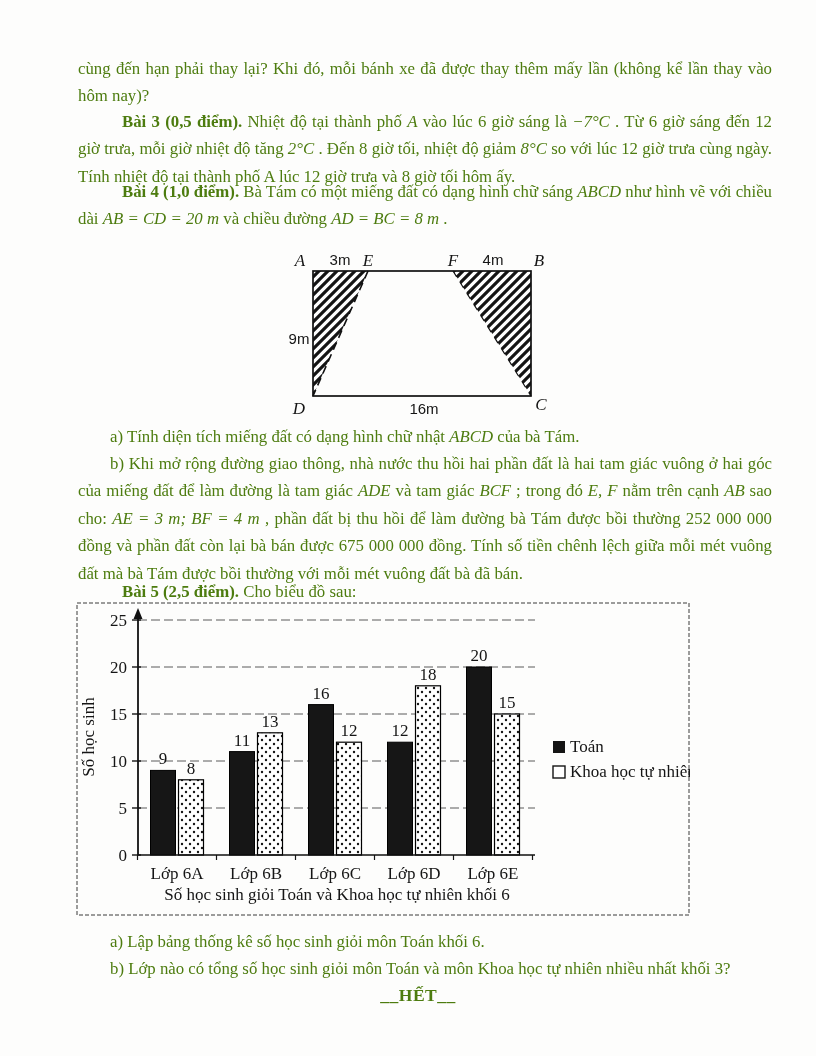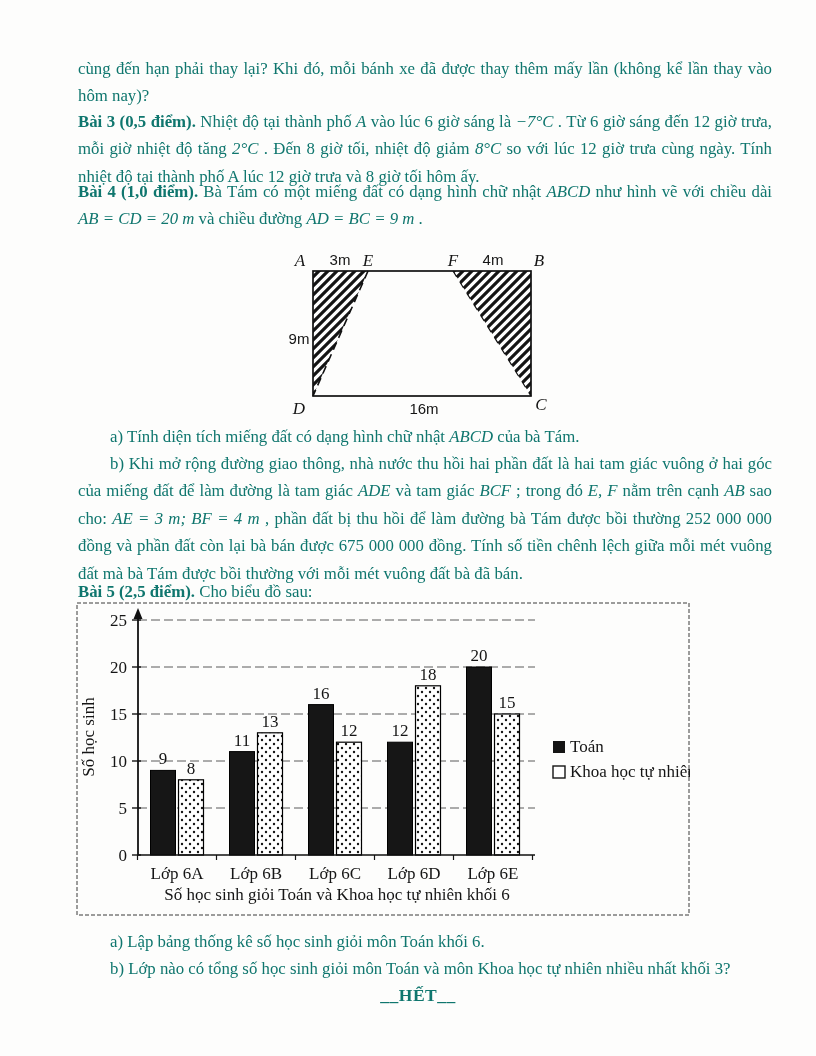--- a/index.html
+++ b/index.html
@@ -1,40 +1,40 @@
 <!DOCTYPE html>
 <html><head>
 <meta charset="utf-8">
 <style>
   html,body{margin:0;padding:0;background:#e8e8e8;}
   .page{position:relative;width:816px;height:1056px;background:#fdfdfc;overflow:hidden;
-        font-family:"Liberation Serif",serif;color:#0f766e;}
+        font-family:"Liberation Serif",serif;color:#4d7c0f;}
   .para{position:absolute;left:78px;width:694px;margin:0;font-size:16.8px;line-height:27.4px;
         text-align:justify;text-align-last:left;}
   .para.single{text-align:right;}
   .para.indent{text-indent:32px;}
-  .para .b{font-weight:bold;}
+  .para .b{font-weight:bold;margin-left:44px;}
   .para .i{font-style:italic;}
   .het{position:absolute;left:10px;width:816px;margin:0;text-align:center;font-weight:bold;
        font-size:17.5px;letter-spacing:.5px;}
   .figwrap{position:absolute;left:288px;top:248px;width:268px;height:172px;}
   .chartwrap{position:absolute;left:76px;top:602px;width:614px;height:314px;}
   svg text{font-family:"Liberation Serif",serif;fill:#151515;}
   svg .meas{font-family:"Liberation Sans",sans-serif;font-size:15px;}
   svg .pt{font-style:italic;font-size:17px;}
   svg .ct{font-size:17px;}
 </style>
 </head>
 <body>
 
 <div class="page">
 
   <p class="para" style="top:55px"><span>cùng đến hạn phải thay lại? Khi đó, mỗi bánh xe đã được thay thêm mấy lần (không kể lần thay vào hôm nay)?</span></p>
   <p class="para" style="top:108px"><span class="b">Bài 3 (0,5 điểm).</span><span> Nhiệt độ tại thành phố </span><span class="i">A</span><span> vào lúc 6 giờ sáng là </span><span class="i">−7°C</span><span> . Từ 6 giờ sáng đến 12 giờ trưa, mỗi giờ nhiệt độ tăng </span><span class="i">2°C</span><span> . Đến 8 giờ tối, nhiệt độ giảm </span><span class="i">8°C</span><span> so với lúc 12 giờ trưa cùng ngày. Tính nhiệt độ tại thành phố A lúc 12 giờ trưa và 8 giờ tối hôm ấy.</span></p>
-  <p class="para" style="top:178px"><span class="b">Bài 4 (1,0 điểm).</span><span> Bà Tám có một miếng đất có dạng hình chữ nhật </span><span class="i">ABCD</span><span> như hình vẽ với chiều dài </span><span class="i">AB = CD = 20 m</span><span> và chiều đường </span><span class="i">AD = BC = 9 m</span><span> .</span></p>
+  <p class="para" style="top:178px"><span class="b">Bài 4 (1,0 điểm).</span><span> Bà Tám có một miếng đất có dạng hình chữ sáng </span><span class="i">ABCD</span><span> như hình vẽ với chiều dài </span><span class="i">AB = CD = 20 m</span><span> và chiều đường </span><span class="i">AD = BC = 8 m</span><span> .</span></p>
 
   <div class="figwrap">
     <svg width="268" height="172" viewBox="0 0 268 172">
       <defs>
         <pattern id="hatch" width="9" height="9" patternUnits="userSpaceOnUse">
           <rect width="9" height="9" fill="#ffffff"></rect>
           <path d="M0,9 l9,-9 M-2.25,2.25 l4.5,-4.5 M6.75,11.25 l4.5,-4.5" stroke="#141414" stroke-width="3.2"></path>
         </pattern>
       </defs>
       <polygon points="25,23 80,23 25,148" fill="url(#hatch)"></polygon>

